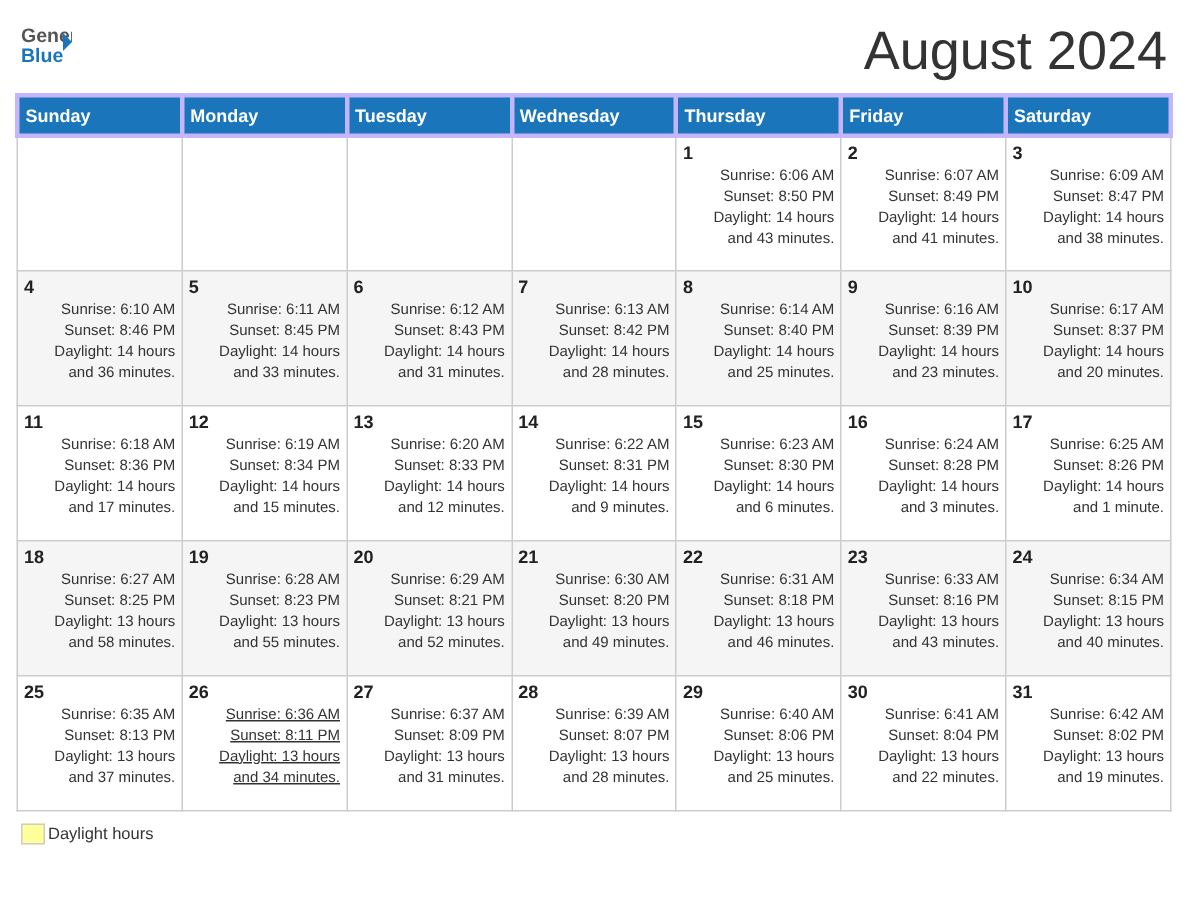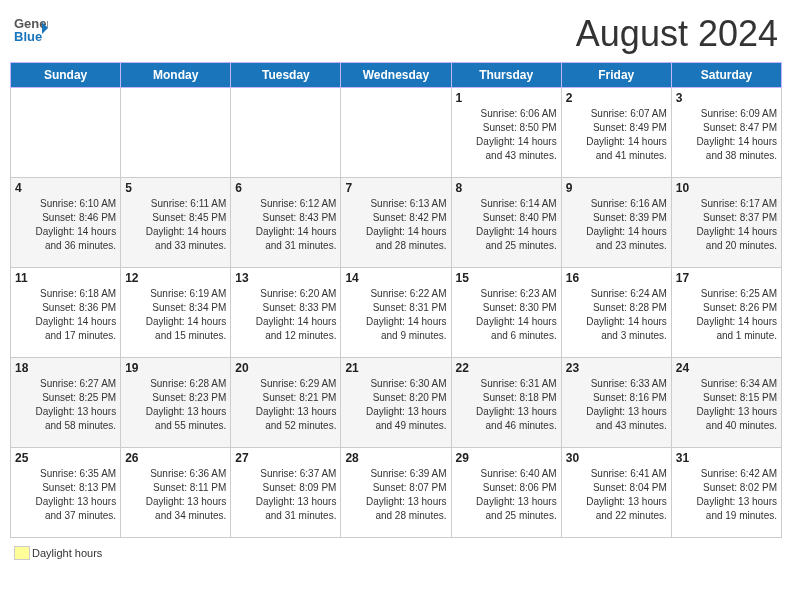--- a/index.html
+++ b/index.html
@@ -45,22 +45,22 @@
       width: 100%;
       border-collapse: collapse;
       table-layout: fixed;
     }
     .calendar th {
       background-color: #1a75bb;
       color: #fff;
       padding: 5px 4px;
       font-size: 12px;
       font-weight: bold;
-      text-align: center;
-      border: 1px solid #c4b5fd;
+      text-align: left;
+      border: 3px solid #c4b5fd;
     }
     .calendar td {
       border: 1px solid #ccc;
       vertical-align: top;
       padding: 3px 4px;
       font-size: 10px;
       color: #333;
       height: 90px;
       background: #fff;
     }
@@ -310,21 +310,21 @@
       <tr>
         <td>
           <div class="day-number">25</div>
           <div class="day-info" style="white-space: pre-line;">Sunrise: 6:35 AM
 Sunset: 8:13 PM
 Daylight: 13 hours
 and 37 minutes.</div>
         </td>
         <td>
           <div class="day-number">26</div>
-          <div class="day-info" style="white-space: pre-line;">Sunrise: 6:36 AM
+          <div class="day-info" style="white-space: pre-line; text-decoration: underline;">Sunrise: 6:36 AM
 Sunset: 8:11 PM
 Daylight: 13 hours
 and 34 minutes.</div>
         </td>
         <td>
           <div class="day-number">27</div>
           <div class="day-info" style="white-space: pre-line;">Sunrise: 6:37 AM
 Sunset: 8:09 PM
 Daylight: 13 hours
 and 31 minutes.</div>

